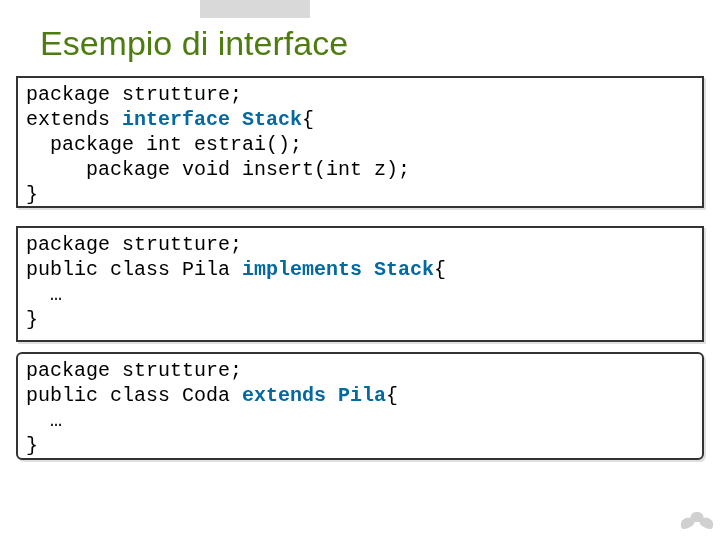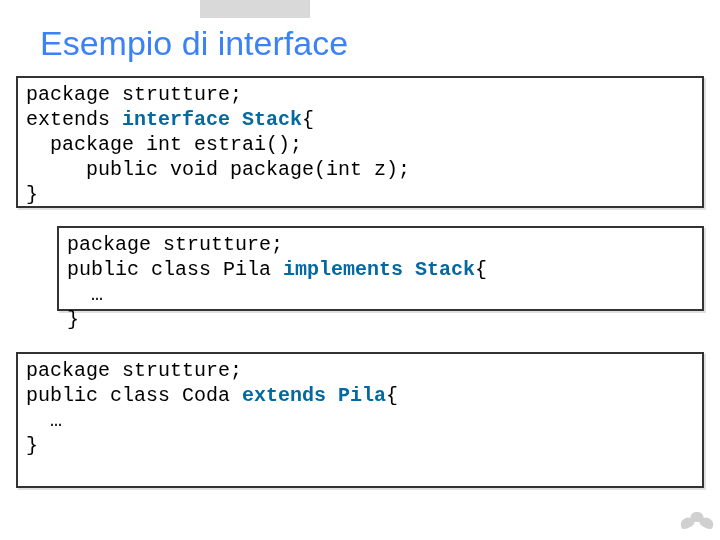--- a/index.html
+++ b/index.html
@@ -24,41 +24,41 @@
     position: relative;
     width: 720px;
     height: 540px;
     box-sizing: border-box;
   }
   .title {
     position: absolute;
     top: 24px;
     left: 40px;
     font-size: 34px;
-    color: #3b82f6;
+    color: #4d7c0f;
     font-weight: 400;
   }
   .code-box {
     position: absolute;
     left: 16px;
     right: 16px;
     border: 2px solid #333333;
     background: #ffffff;
     box-sizing: border-box;
     padding: 4px 8px 6px 8px;
     font-family: "Courier New", Courier, monospace;
     font-size: 20px;
     line-height: 1.25;
     color: #000000;
     white-space: pre;
     box-shadow: 2px 2px 0 rgba(0,0,0,0.12);
   }
   .box1 { top: 76px;  height: 132px; }
-  .box2 { top: 226px; height: 85px; margin-left: 41px; }
-  .box3 { top: 352px; height: 136px; }
+  .box2 { top: 226px; height: 116px; }
+  .box3 { top: 352px; height: 108px; border-radius: 6px; }
   .kw { font-weight: bold; color: #0369a1; }
   .corner-deco {
     position: absolute;
     right: 6px;
     bottom: 6px;
     width: 34px;
     height: 26px;
     opacity: 0.35;
   }
   .corner-deco .leaf {
@@ -76,21 +76,21 @@
 <body>
 
 <div class="slide">
   <div class="top-vert-band"></div>
 
   <div class="title">Esempio di interface</div>
 
   <div class="code-box box1"><span>package strutture;</span>
 <span>extends </span><span class="kw">interface Stack</span><span>{</span>
 <span>  package int estrai();</span>
-<span>     public void package(int z);</span>
+<span>     package void insert(int z);</span>
 <span>}</span></div>
 
   <div class="code-box box2"><span>package strutture;</span>
 <span>public class Pila </span><span class="kw">implements Stack</span><span>{</span>
 <span>  …</span>
 <span>}</span></div>
 
   <div class="code-box box3"><span>package strutture;</span>
 <span>public class Coda </span><span class="kw">extends Pila</span><span>{</span>
 <span>  …</span>

